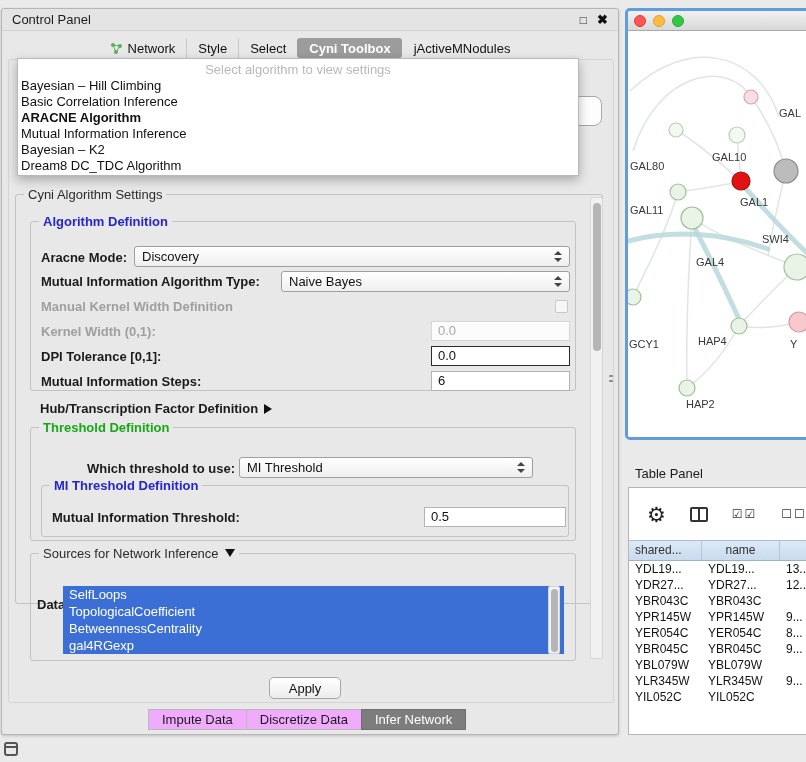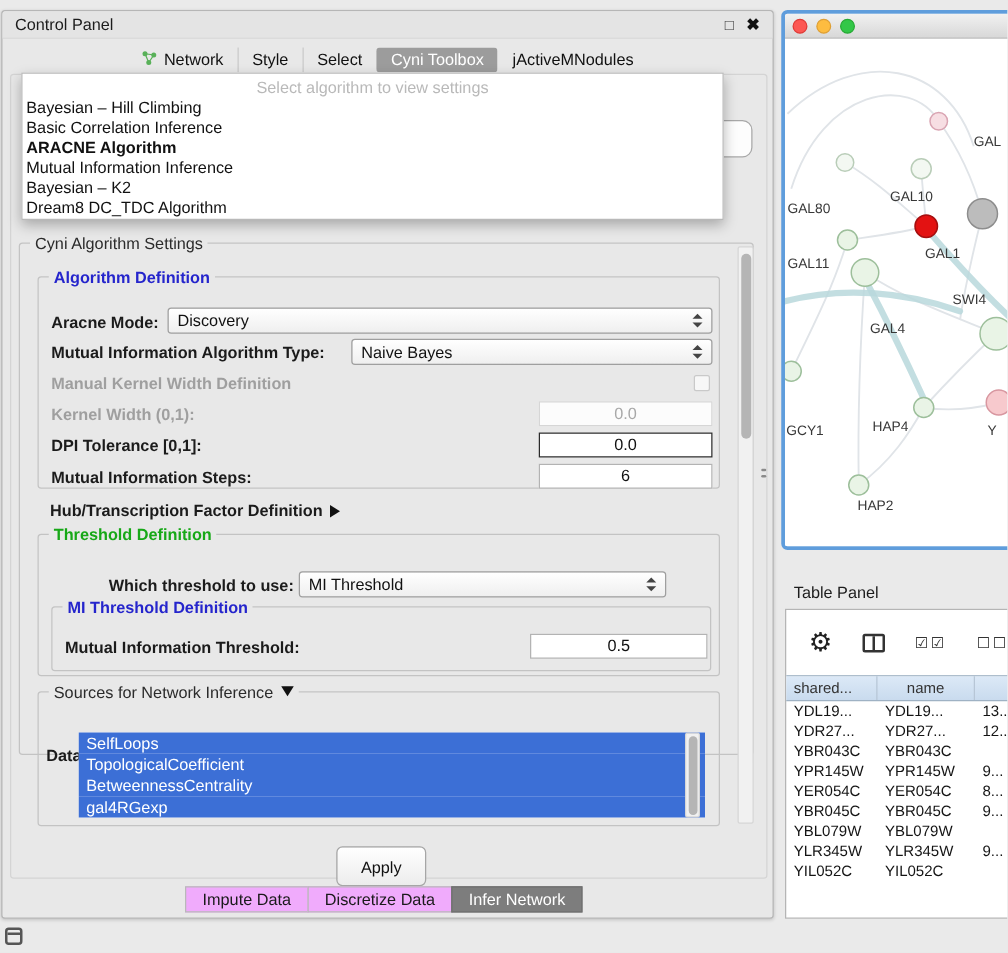--- a/index.html
+++ b/index.html
@@ -9,61 +9,61 @@
   
   .control-panel{position:absolute;left:1px;top:8px;width:618px;height:727px;background:#e8e8e8;
     border:1px solid #b6b6b6;border-radius:3px;box-shadow:0 1px 3px rgba(0,0,0,.18);}
   .cp-titlebar{position:absolute;left:0;top:0;width:100%;height:22px;display:flex;align-items:center;
     padding:0 10px;background:#e4e4e4;border-bottom:1px solid #d2d2d2;border-radius:3px 3px 0 0;}
   .cp-title{font-size:13px;color:#1c1c1c;}
   .cp-controls{margin-left:auto;display:flex;gap:10px;align-items:center;}
   .cp-btn{font-size:12px;color:#333;cursor:default;line-height:12px;}
   .cp-btn.close{font-weight:bold;font-size:13px;color:#111;}
   .tab-bar{position:absolute;left:0;top:28px;width:100%;height:22px;display:flex;justify-content:center;align-items:center;}
-  .tab{display:flex;gap:5px;padding:2px 11px;font-size:13px;color:#111;height:20px;}
+  .tab{display:flex;align-items:center;gap:5px;padding:2px 11px;font-size:13px;color:#111;height:20px;}
   .tab+.tab{border-left:1px solid #c9c9c9;}
-  .tab.active{background:#9c9c9c;color:#fff;border-radius:3px;border-left-color:transparent;}
+  .tab.active{background:#9c9c9c;color:#fff;border-radius:3px;border-left-color:transparent;font-weight:bold;}
   .tab.active+.tab{border-left-color:transparent;}
   .tab-pane{position:absolute;left:6px;top:50px;width:606px;height:644px;border:1px solid #d4d4d4;border-radius:3px;}
   
   .algo-popup{position:absolute;left:15px;top:49px;width:562px;height:118px;background:#fff;
     border:1px solid #b9b9b9;box-shadow:0 4px 10px rgba(0,0,0,.28);z-index:6;padding-top:2px;}
   .popup-prompt{font-size:13px;color:#b9b9b9;text-align:center;height:17px;line-height:17px;}
   .popup-option{font-size:13px;color:#111;height:16px;line-height:16px;padding-left:3px;white-space:nowrap;}
   .popup-option.selected{font-weight:bold;}
   .obscured-box{position:absolute;left:562px;top:87px;width:38px;height:30px;background:#fdfdfd;
     border:1px solid #a8a8a8;border-radius:8px;z-index:2;}
   
   .fset{position:absolute;border:1px solid #c3c3c3;border-radius:3px;}
   .legend{position:absolute;top:-8px;left:8px;background:#e8e8e8;padding:0 4px;font-size:13px;color:#2b2b2b;white-space:nowrap;}
   .legend.blue{color:#2525cc;font-weight:bold;}
   .legend.green{color:#17a817;font-weight:bold;}
   .bl{position:absolute;font-size:13px;font-weight:bold;color:#1b1b1b;white-space:nowrap;line-height:16px;}
   .bl.dis{color:#9f9f9f;}
   .tf{position:absolute;background:#fff;border:1px solid #b3b3b3;font-size:13px;color:#111;
-      text-align:center;padding:0 6px;line-height:18px;height:20px;}
+      text-align:left;padding:0 6px;line-height:18px;height:20px;}
   .tf.dark{border-color:#2b2b2b;}
   .tf.dis{background:#fcfcfc;color:#a8a8a8;border-color:#d6d6d6;}
   .combo{position:absolute;display:flex;align-items:center;background:linear-gradient(#ffffff,#efefef);
     border:1px solid #9f9f9f;border-radius:3px;font-size:13px;color:#111;padding:0 7px;height:21px;}
   .combo-arrows{width:8px;height:13px;position:relative;margin-left:auto;}
   .combo-arrows::before{content:"";position:absolute;top:1px;left:0;border-left:4px solid transparent;
     border-right:4px solid transparent;border-bottom:4px solid #444;}
   .combo-arrows::after{content:"";position:absolute;bottom:1px;left:0;border-left:4px solid transparent;
     border-right:4px solid transparent;border-top:4px solid #444;}
   .checkbox{position:absolute;width:13px;height:13px;border:1px solid #c9c9c9;background:#f7f7f7;border-radius:2px;}
   .tri-right{display:inline-block;width:0;height:0;border-top:5px solid transparent;
     border-bottom:5px solid transparent;border-left:8px solid #111;vertical-align:-1px;margin-left:6px;}
   .tri-down{display:inline-block;width:0;height:0;border-left:5px solid transparent;
     border-right:5px solid transparent;border-top:8px solid #111;vertical-align:1px;margin-left:6px;}
   .vtrack{position:absolute;background:#f1f1f1;border:1px solid #d6d6d6;border-radius:2px;}
   .vthumb{position:absolute;background:#b5b5b5;border-radius:5px;}
   .attr-list{position:absolute;background:#fff;}
   .attr-item{height:17px;line-height:17px;background:#3c6fd6;color:#fff;font-size:13px;padding-left:6px;white-space:nowrap;overflow:hidden;}
-  .apply-btn{position:absolute;left:267px;top:668px;width:72px;height:32px;background:linear-gradient(#ffffff,#ececec);
+  .apply-btn{position:absolute;left:267px;top:668px;width:72px;height:22px;background:linear-gradient(#ffffff,#ececec);
     border:1px solid #a6a6a6;border-radius:5px;font-size:13px;color:#111;display:flex;align-items:center;justify-content:center;}
   .bottom-tabs{position:absolute;left:146px;top:700px;display:flex;height:21px;}
   .btab{padding:0 13px;line-height:19px;font-size:13px;color:#1a1a1a;background:#f0abfc;border:1px solid #b9b9b9;}
   .btab+.btab{margin-left:-1px;}
   .btab.active{background:#7d7d7d;color:#fff;border-color:#6f6f6f;}
   .splitter{position:absolute;left:606px;top:360px;width:6px;height:18px;display:flex;flex-direction:column;
     gap:3px;justify-content:center;align-items:center;}
   .splitter i{width:4px;height:2px;background:#8a8a8a;border-radius:1px;}
   
   .net-window{position:absolute;left:625px;top:8px;width:200px;height:432px;border:3px solid #5f9ddc;

